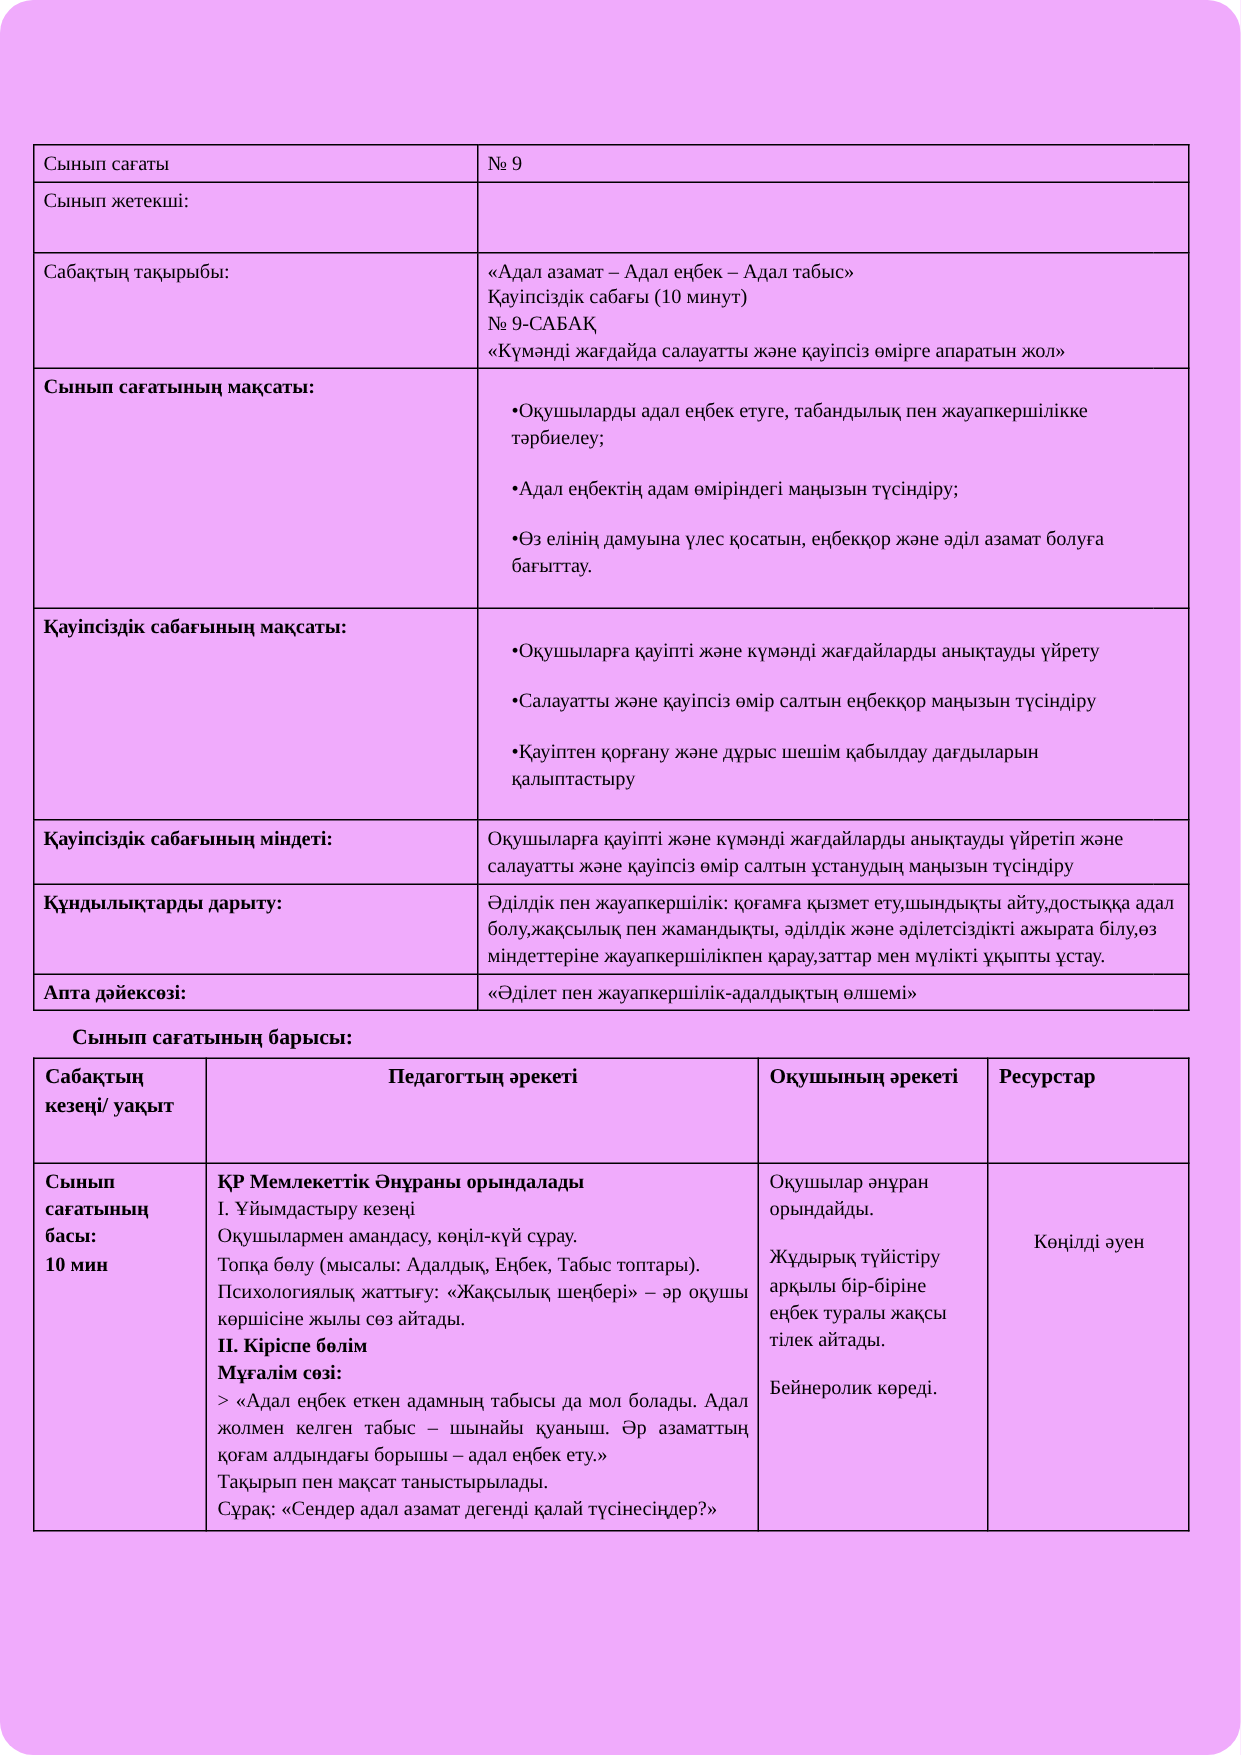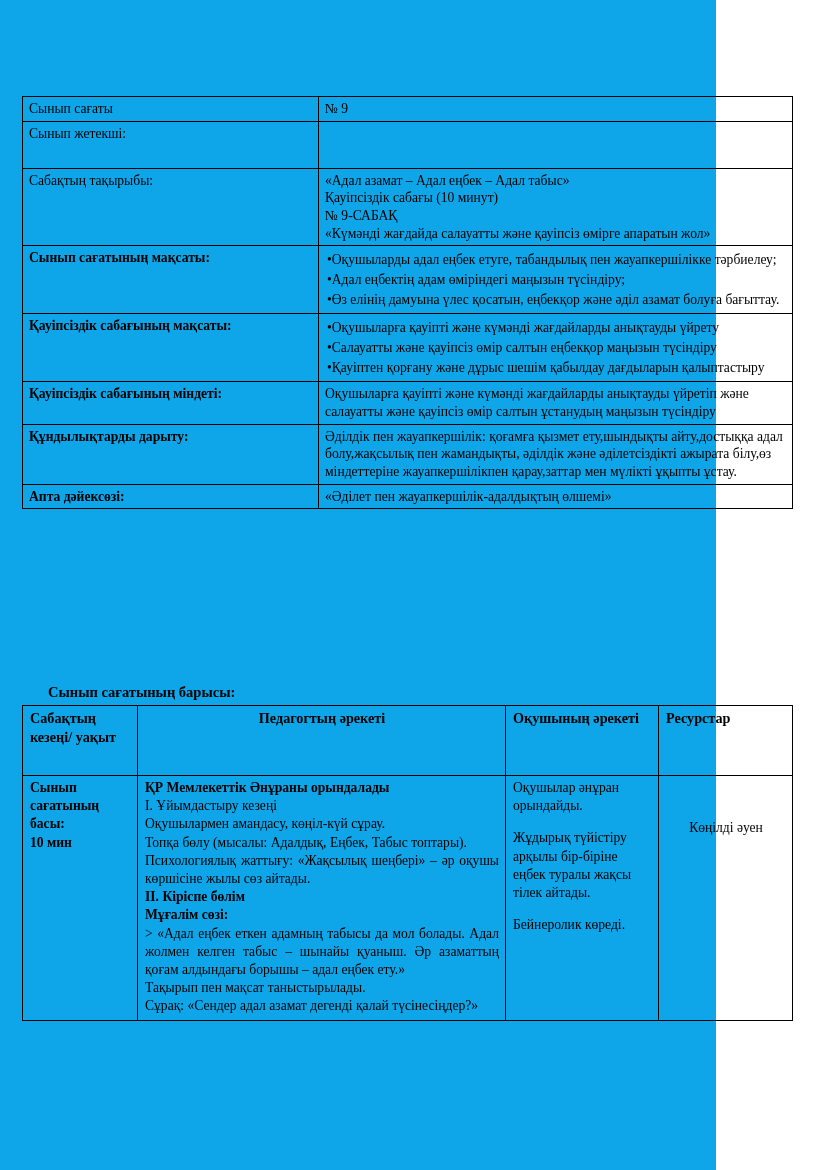--- a/index.html
+++ b/index.html
@@ -11,23 +11,24 @@
     width: 827px;
     height: 1170px;
     font-family: "Liberation Serif", "DejaVu Serif", serif;
     color: #000000;
     position: relative;
     overflow: hidden;
   }
   .page {
     position: absolute;
     left: 0; top: 0;
-    width: 716px;
+    width: 827px;
     height: 1170px;
-    background: #0ea5e9;
+    background: #f0abfc;
+    border-radius: 22px;
   }
   
   table.doc {
     border-collapse: collapse;
     table-layout: fixed;
     border: 1px solid #000;
   }
   table.doc td {
     border: 1px solid #000;
     vertical-align: top;
@@ -42,21 +43,21 @@
   #info-table {
     position: absolute;
     left: 22px;
     top: 96px;
     width: 770px;
   }
   #info-table td { padding-top: 3px; padding-bottom: 3px; }
   .tall-empty { height: 40px; }
   .topic-cell { line-height: 1.42; padding-bottom: 18px; }
   .goal-cell { line-height: 1.45; }
-  .bullets p { margin: 2px; }
+  .bullets p { margin: 16px; }
   .pad-row td { padding-top: 4px; padding-bottom: 4px; }
 
   
   #flow-caption {
     position: absolute;
     left: 48px;
     top: 684px;
     font-size: 14.5px;
     font-weight: bold;
     font-family: "Liberation Serif", "DejaVu Serif", serif;

